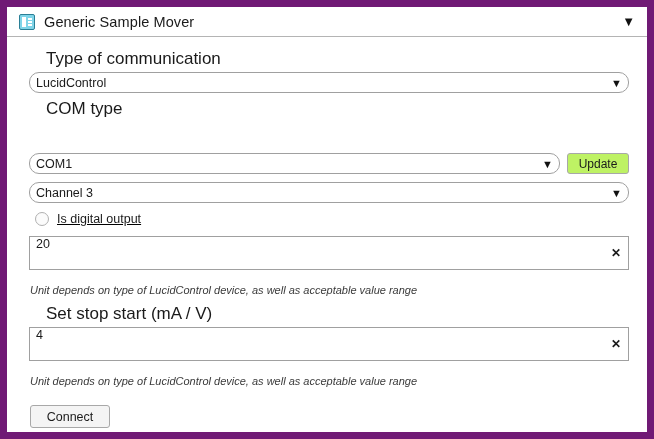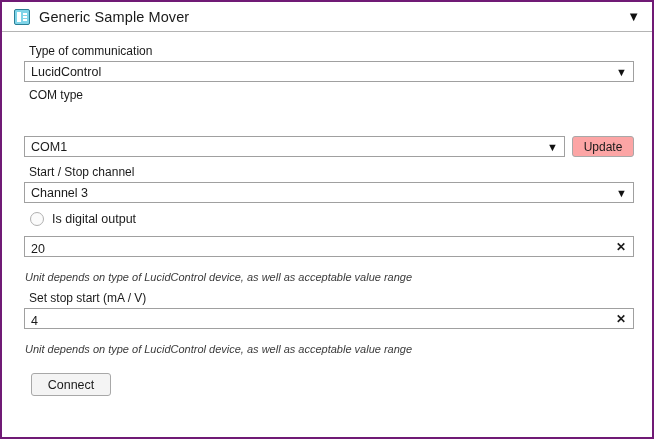--- a/index.html
+++ b/index.html
@@ -13,21 +13,21 @@
     font-family: "Liberation Sans", sans-serif;
     font-size: 12px;
     color: #000000;
     overflow: hidden;
   }
   .panel {
     position: relative;
     width: 654px;
     height: 439px;
     box-sizing: border-box;
-    border: 2px solid #701a75;
+    border: 7px solid #701a75;
     background: #ffffff;
   }
   
   .header {
     display: flex;
     align-items: center;
     height: 30px;
     border-bottom: 1px solid #b4b4b4;
     background: #ffffff;
     padding: 0 10px 0 12px;
@@ -74,23 +74,23 @@
     font-size: 13px;
     line-height: 1;
     color: #111111;
     padding-right: 2px;
   }
   
   .body {
     padding: 12px 18px 0 22px;
   }
   .field-label {
-    font-size: 12px;
-    color: #1a1a1a;
-    margin: 0 0 3px 5px;
+    font-size: 17px;
+    color: #1a1a1a;
+    margin: 0 0 3px 17px;
   }
   .spacer-8 { height: 8px; }
   .spacer-6 { height: 6px; }
   .spacer-10 { height: 10px; }
 
   .row {
     display: flex;
     align-items: center;
     margin-top: 34px;
   }
@@ -100,21 +100,21 @@
     height: 21px;
     box-sizing: border-box;
     border: 1px solid #a0a0a0;
     background: #ffffff;
     display: flex;
     align-items: center;
     padding: 0 22px 0 6px;
     font-size: 12.5px;
     color: #1a1a1a;
   }
-  .combo.full { width: 100%; }
+  .combo.full { width: 100%; border-radius: 10px; }
   .combo .caret {
     position: absolute;
     right: 6px;
     top: 50%;
     transform: translateY(-50%);
     font-size: 11px;
     line-height: 1;
     color: #111111;
   }
   .combo-value {
@@ -125,58 +125,59 @@
     flex: 1 1 auto;
   }
   .update-btn {
     flex: 0 0 auto;
     margin-left: 7px;
     height: 21px;
     min-width: 62px;
     box-sizing: border-box;
     border: 1px solid #a8a8a8;
     border-radius: 3px;
-    background: #fca5a5;
+    background: #bef264;
     font-family: "Liberation Sans", sans-serif;
     font-size: 12px;
     color: #1a1a1a;
     display: flex;
     align-items: center;
     justify-content: center;
     padding: 0 9px;
   }
   
   .radio-row {
     display: flex;
     align-items: center;
     margin: 9px 0 0 6px;
+    text-decoration: underline;
   }
   .radio {
     width: 14px;
     height: 14px;
     box-sizing: border-box;
     border: 1px solid #b0b0b0;
     border-radius: 50%;
     background: #fbfbfb;
     margin-right: 8px;
     flex: 0 0 auto;
   }
   .radio-label {
     font-size: 12.5px;
     color: #1a1a1a;
   }
   
   .textinput {
     position: relative;
-    height: 21px;
+    height: 34px;
     box-sizing: border-box;
     border: 1px solid #a0a0a0;
     background: #ffffff;
     display: flex;
-    align-items: flex-end;
+    align-items: flex-start;
     padding: 0 24px 0 6px;
     font-size: 12.5px;
     color: #1a1a1a;
     width: 100%;
   }
   .clear-x {
     position: absolute;
     right: 7px;
     top: 50%;
     transform: translateY(-50%);
@@ -185,21 +186,21 @@
     font-weight: bold;
     color: #1a1a1a;
   }
   .hint {
     font-size: 11px;
     font-style: italic;
     color: #3a3a3a;
     margin: 14px 0 0 1px;
   }
   .connect-btn {
-    margin: 18px 0 0 7px;
+    margin: 18px 0 0 1px;
     height: 23px;
     width: 80px;
     box-sizing: border-box;
     border: 1px solid #a8a8a8;
     border-radius: 3px;
     background: #f4f4f4;
     font-family: "Liberation Sans", sans-serif;
     font-size: 12.5px;
     color: #1a1a1a;
     display: flex;
@@ -234,21 +235,20 @@
         <div class="combo full">
           <span class="combo-value">COM1</span>
           <span class="caret">▼</span>
         </div>
       </div>
       <div class="update-btn">Update</div>
     </div>
 
     <div class="spacer-8"></div>
 
-    <div class="field-label">Start / Stop channel</div>
     <div class="combo full">
       <span class="combo-value">Channel 3</span>
       <span class="caret">▼</span>
     </div>
 
     <div class="radio-row">
       <span class="radio"></span>
       <span class="radio-label">Is digital output</span>
     </div>
 

